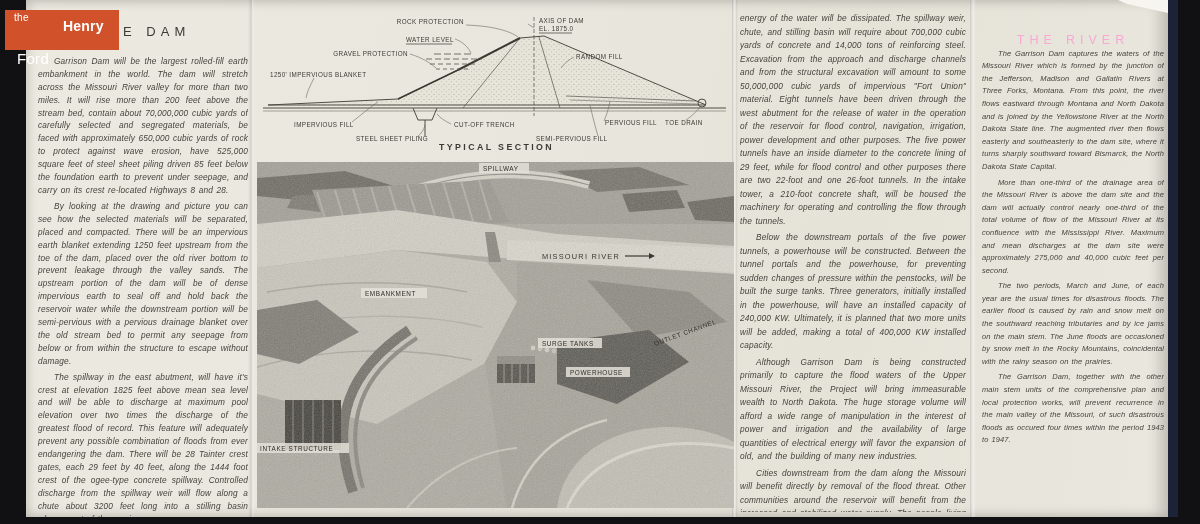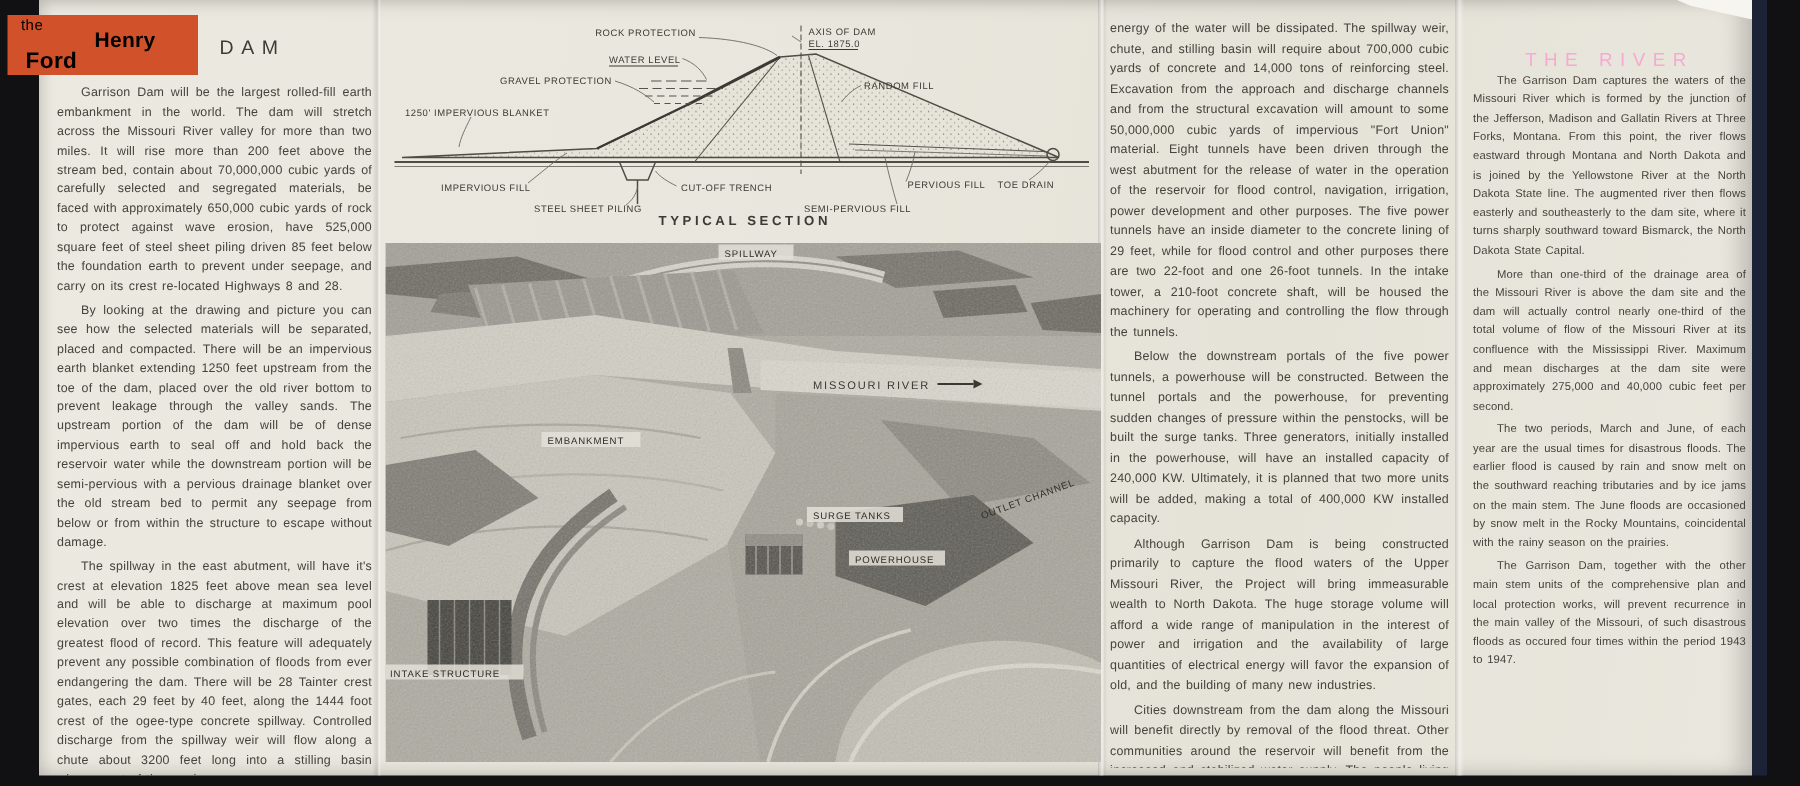--- a/index.html
+++ b/index.html
@@ -9,28 +9,28 @@
     background:linear-gradient(100deg,#ece9e0 0%,#e9e6dd 45%,#e5e2d8 70%,#eae7de 100%);
     box-shadow:inset -8px 0 14px rgba(0,0,0,.18), inset 4px 0 8px rgba(0,0,0,.10);}
   .edge-navy{position:absolute;left:1168px;top:0;width:10px;height:517px;background:#1d2336;}
   .corner-fold{position:absolute;left:1118px;top:0;width:50px;height:13px;background:#f7f5ef;
     clip-path:polygon(0 0,100% 0,100% 100%,18% 30%);}
   .crease{position:absolute;top:0;height:517px;width:6px;pointer-events:none;}
   .crease.c1{left:248px;background:linear-gradient(90deg,rgba(0,0,0,0) 0%,rgba(0,0,0,.10) 55%,rgba(255,255,255,.35) 80%,rgba(0,0,0,0) 100%);}
   .crease.c2{left:732px;background:linear-gradient(90deg,rgba(0,0,0,.12) 0%,rgba(255,255,255,.45) 45%,rgba(0,0,0,.06) 75%,rgba(0,0,0,0) 100%);}
   .crease.c3{left:970px;background:linear-gradient(90deg,rgba(0,0,0,.10) 0%,rgba(255,255,255,.40) 50%,rgba(0,0,0,0) 100%);}
   
-  .logo{position:absolute;left:5px;top:10px;width:127px;height:40px;background:#d0512a;
-    color:#000000;z-index:5;}
+  .logo{position:absolute;left:5px;top:10px;width:114px;height:40px;background:#d0512a;
+    color:#ffffff;z-index:5;}
   .logo .the{position:absolute;left:9px;top:2px;font-size:10px;font-weight:400;letter-spacing:.3px;}
   .logo .henry{position:absolute;left:30px;top:8px;font-size:14px;font-weight:700;letter-spacing:.2px;margin-left:28px;}
-  .logo .ford{position:absolute;left:12px;top:22px;font-size:15px;font-weight:700;letter-spacing:.3px;}
+  .logo .ford{position:absolute;left:12px;top:40px;font-size:15px;font-weight:400;letter-spacing:.3px;}
   
   .col{position:absolute;color:#45433d;text-align:justify;overflow:hidden;}
-  .col p{margin:0 0 3px 0;}
+  .col p{margin:0 0 3px 0;font-style:italic;}
   .col p.indent{text-indent:16px;}
   .col1{left:38px;top:0;width:210px;height:517px;font-size:8.3px;line-height:12.9px;letter-spacing:.15px;word-spacing:1px;}
   .col1 h2{margin:26px 0 16px 0;text-align:center;font-size:13px;font-weight:500;letter-spacing:5px;color:#3d3b36;}
   .col3{left:740px;top:12px;width:226px;height:500px;font-size:8.3px;line-height:13.5px;letter-spacing:.15px;word-spacing:1px;}
   .col4{left:982px;top:12px;width:182px;height:500px;font-size:7.5px;line-height:12.6px;letter-spacing:.1px;word-spacing:.8px;}
   .col4 h2{margin:22px 0 1px 0;text-align:center;font-size:12.5px;font-weight:500;letter-spacing:5px;color:#f9a8d4;}
   
   svg{position:absolute;display:block;}
   svg text{font-family:"Liberation Sans",sans-serif;fill:#3c3a34;}
   .dg-label{font-size:6.3px;letter-spacing:.4px;}

